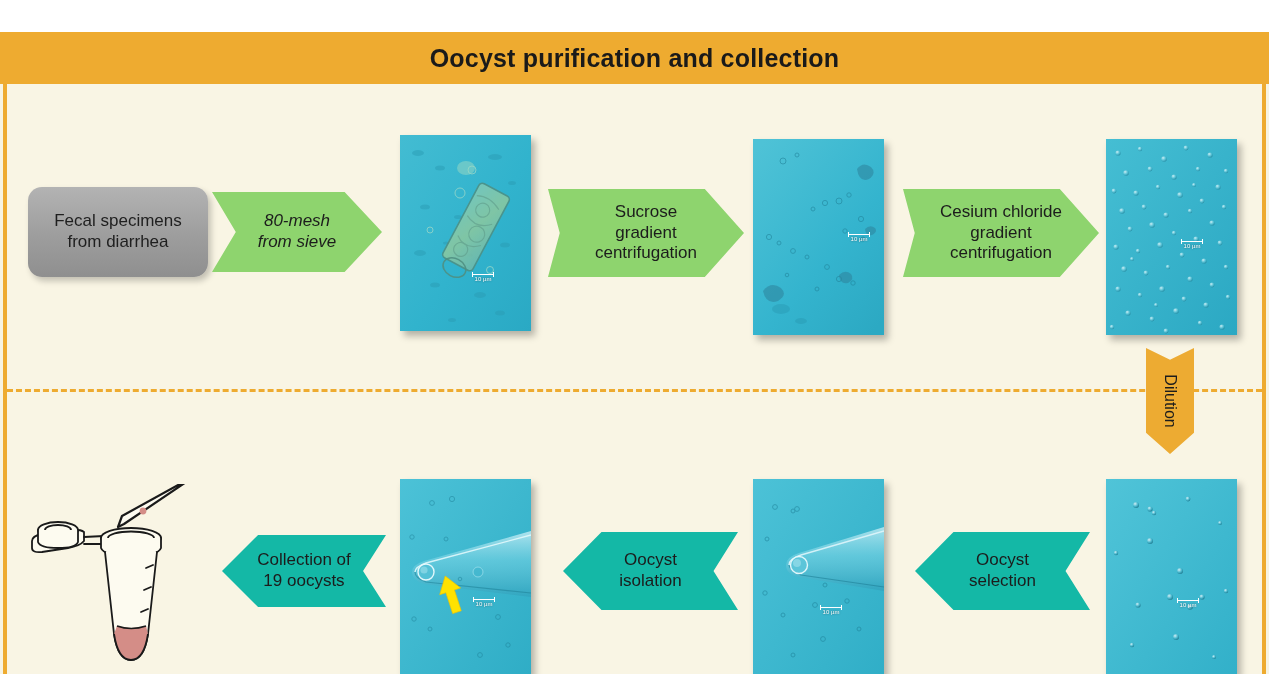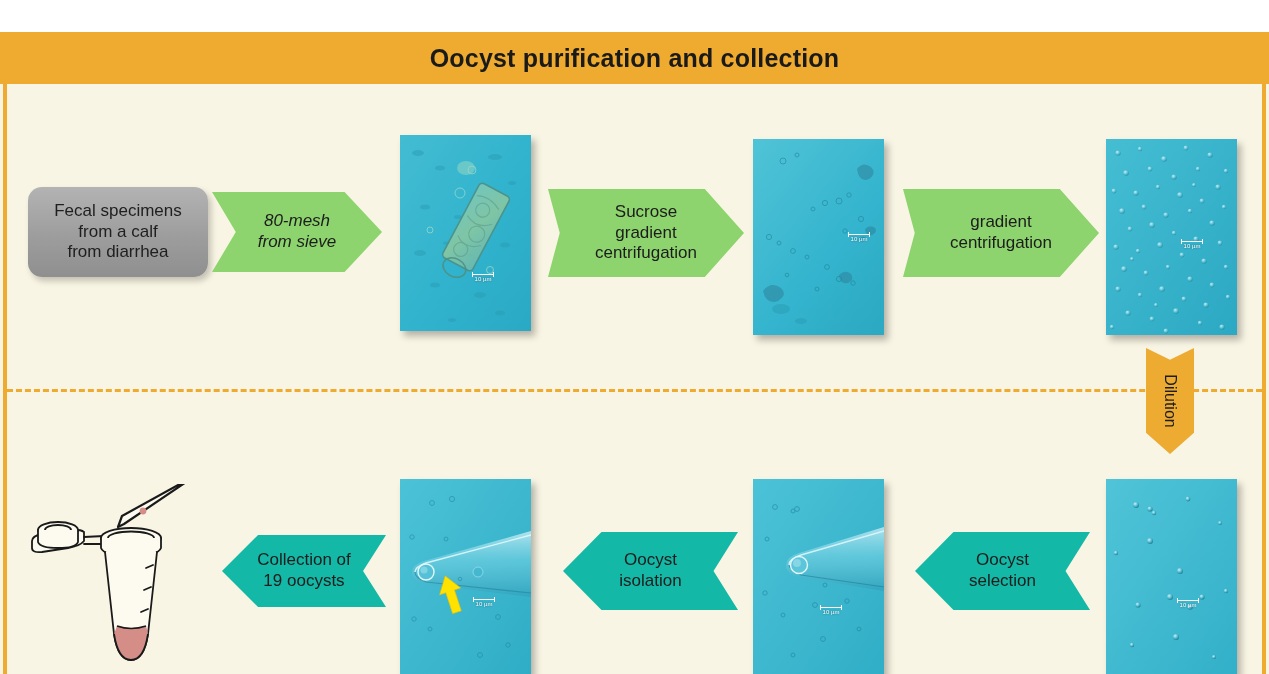--- a/index.html
+++ b/index.html
@@ -137,21 +137,20 @@
     <div class="header-title">Oocyst purification and collection</div>
   </div>
 
   <div class="frame">
     <div class="divider"></div>
   </div>
 
   <div class="source-box">
     <div class="node-text">
       <div>Fecal specimens</div>
-      <div>from a calf</div>
       <div>from diarrhea</div>
     </div>
   </div>
 
   <div class="arrow arrow-r-chev green" style="left:212px;top:160px;width:170px;height:80px;font-style:italic;">
     <div class="node-text">
       <div>80-mesh</div>
       <div>from sieve</div>
     </div>
   </div>
@@ -266,20 +265,21 @@
       </g>
     </svg>
     <div class="scalebar" style="left:84px;top:95px;">
       <span class="bar"></span>
       <span>10 µm</span>
     </div>
   </div>
 
   <div class="arrow arrow-r-pent green" style="left:903px;top:157px;width:196px;height:88px;">
     <div class="node-text">
+      <div>Cesium chloride</div>
       <div>gradient</div>
       <div>centrifugation</div>
     </div>
   </div>
 
   <div class="photo" style="left:1106px;top:107px;">
     <svg class="field" viewBox="0 0 131 196" preserveAspectRatio="none">
       <defs>
         <linearGradient id="g3" x1="0" y1="0" x2="1" y2="1">
           <stop offset="0%" stop-color="#45bed3"></stop>

